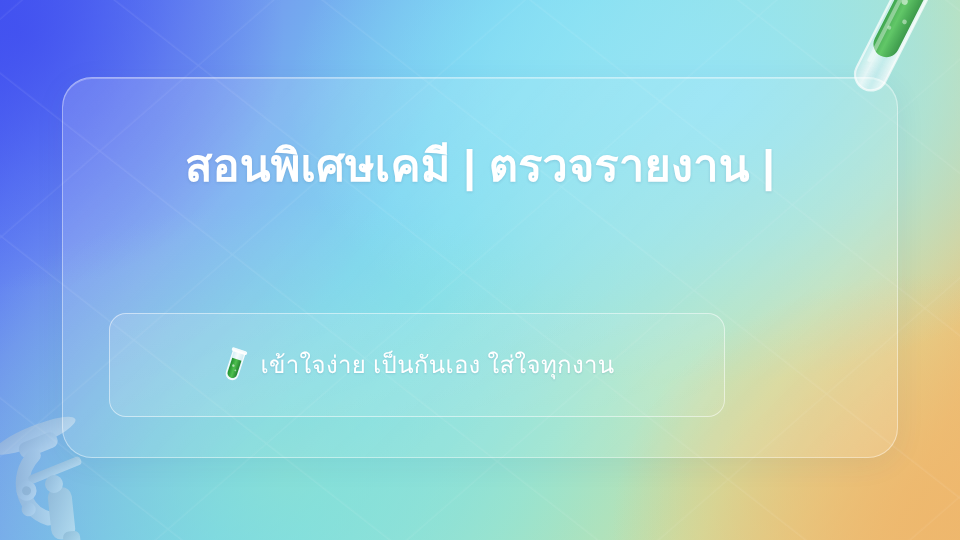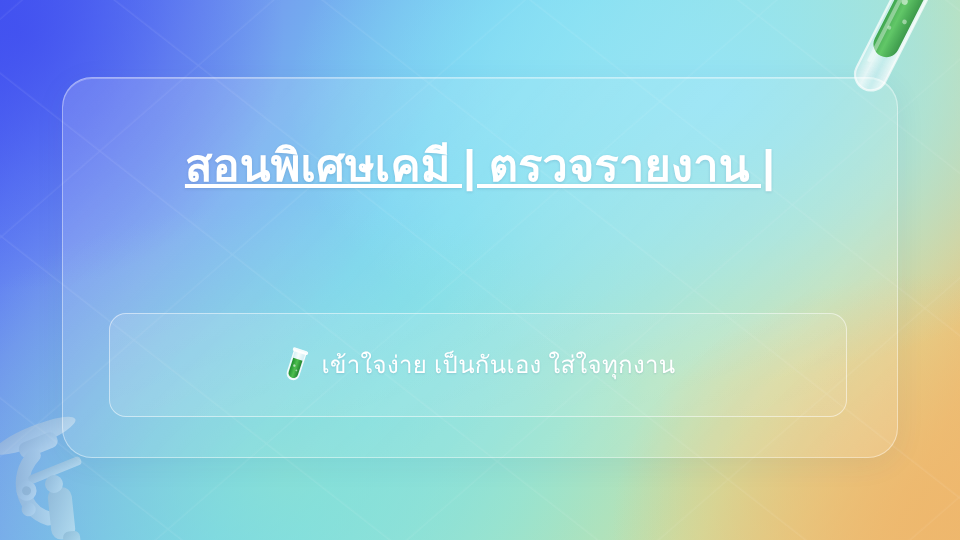--- a/index.html
+++ b/index.html
@@ -147,29 +147,28 @@
   }
 
   .title-line {
     color: #ffffff;
     font-size: 45px;
     font-weight: bold;
     line-height: 1.42;
     letter-spacing: 0.2px;
     text-shadow: 0 1px 3px rgba(40,80,130,0.18);
     white-space: nowrap;
-    text-decoration: underline;
   }
 
   
   .subtitle-box {
     position: absolute;
     left: 46px;
     top: 235px;
-    width: 738px;
+    width: 616px;
     height: 104px;
     box-sizing: border-box;
     border-radius: 17px;
     background: linear-gradient(160deg,
       rgba(255,255,255,0.13) 0%,
       rgba(255,255,255,0.07) 100%);
     border: 1px solid rgba(255,255,255,0.50);
     display: flex;
     align-items: center;
     justify-content: center;

